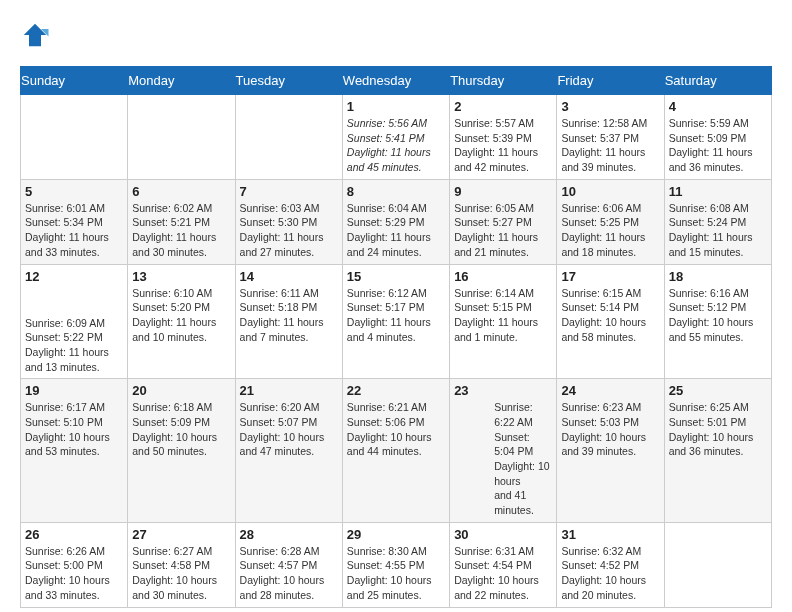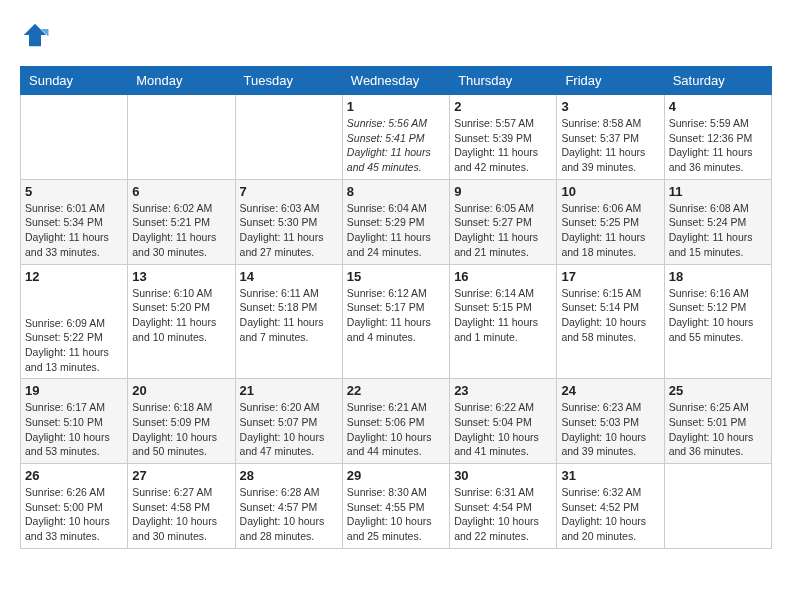--- a/index.html
+++ b/index.html
@@ -53,21 +53,21 @@
       color: #444;
     }
     .calendar {
       width: 100%;
       border-collapse: collapse;
       font-size: 11px;
     }
     .calendar th {
       background: #1a6bb5;
       color: #fff;
-      padding: 6px 8px;
+      padding: 6px 0;
       text-align: left;
       font-size: 13px;
       font-weight: normal;
       border: 1px solid #1a6bb5;
     }
     .calendar td {
       border: 1px solid #ccc;
       vertical-align: top;
       padding: 4px;
       width: calc(100% / 7);
@@ -139,29 +139,29 @@
         </td>
         <td>
           <span class="day-number">2</span>
           <div class="day-info" style="white-space: pre-line;">Sunrise: 5:57 AM
 Sunset: 5:39 PM
 Daylight: 11 hours
 and 42 minutes.</div>
         </td>
         <td>
           <span class="day-number">3</span>
-          <div class="day-info" style="white-space: pre-line;">Sunrise: 8:58 AM
+          <div class="day-info" style="white-space: pre-line;">Sunrise: 12:58 AM
 Sunset: 5:37 PM
 Daylight: 11 hours
 and 39 minutes.</div>
         </td>
         <td>
           <span class="day-number">4</span>
           <div class="day-info" style="white-space: pre-line;">Sunrise: 5:59 AM
-Sunset: 12:36 PM
+Sunset: 5:09 PM
 Daylight: 11 hours
 and 36 minutes.</div>
         </td>
       </tr>
       <tr>
         <td>
           <span class="day-number">5</span>
           <div class="day-info" style="white-space: pre-line;">Sunrise: 6:01 AM
 Sunset: 5:34 PM
 Daylight: 11 hours
@@ -285,21 +285,21 @@
         </td>
         <td>
           <span class="day-number">22</span>
           <div class="day-info" style="white-space: pre-line;">Sunrise: 6:21 AM
 Sunset: 5:06 PM
 Daylight: 10 hours
 and 44 minutes.</div>
         </td>
         <td>
           <span class="day-number">23</span>
-          <div class="day-info" style="white-space: pre-line;">Sunrise: 6:22 AM
+          <div class="day-info" style="white-space: pre-line; margin-left: 40px;">Sunrise: 6:22 AM
 Sunset: 5:04 PM
 Daylight: 10 hours
 and 41 minutes.</div>
         </td>
         <td>
           <span class="day-number">24</span>
           <div class="day-info" style="white-space: pre-line;">Sunrise: 6:23 AM
 Sunset: 5:03 PM
 Daylight: 10 hours
 and 39 minutes.</div>

